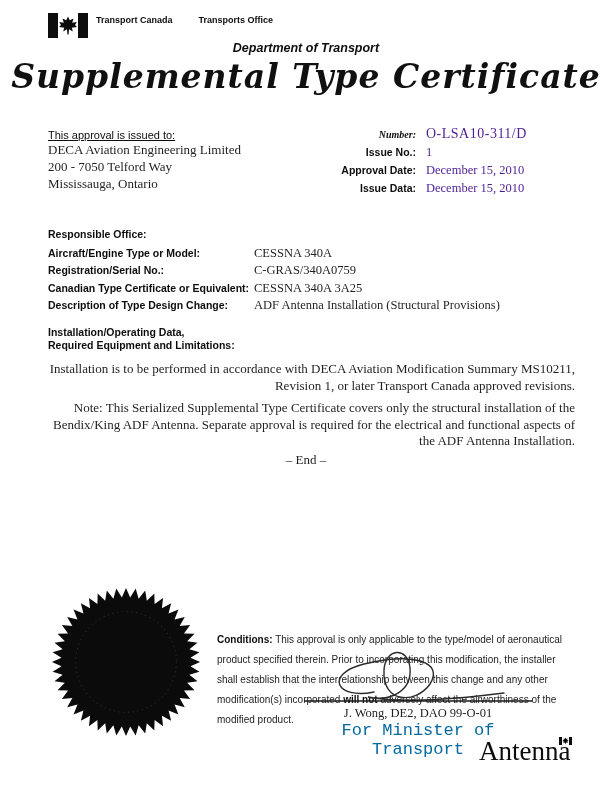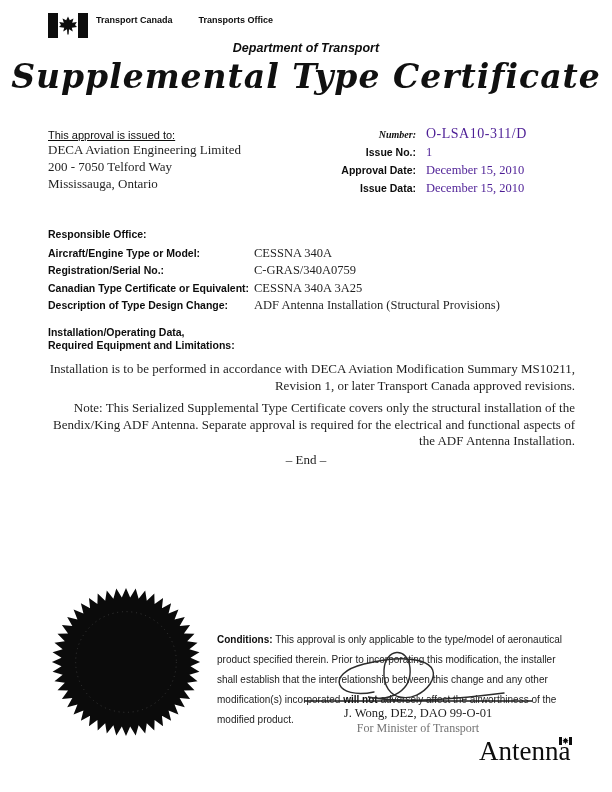--- a/index.html
+++ b/index.html
@@ -40,21 +40,21 @@
   .para.p2{top:400px;}
   .end-marker{position:absolute;left:0;top:452px;width:100%;text-align:center;font-size:13px;color:#1f1f1f;}
   
   .seal{position:absolute;left:50px;top:586px;}
   .conditions{position:absolute;left:217px;top:586px;width:360px;
     font-family:"Liberation Sans",sans-serif;font-size:10px;line-height:20px;color:#222;margin-top:44px;}
   .conditions b{color:#0d0d0d;}
   .sig-block{position:absolute;left:296px;top:640px;width:244px;text-align:center;}
   .sig-block svg{display:block;}
   .sig-name{font-size:12.5px;color:#1f1f1f;margin-top:-2px;}
-  .sig-title{font-size:12px;color:#737373;}
+  .sig-title{font-size:17px;color:#0369a1;font-family:Liberation Mono, monospace;}
   .wordmark{position:absolute;left:479px;top:736px;font-family:"Liberation Serif",serif;font-size:27px;color:#0d0d0d;}
   .wordmark .miniflag{position:absolute;right:-2px;top:1px;}
 </style>
 </head>
 <body>
 
 <div class="page">
 
   <div class="logo-row">
     <svg width="40" height="25" viewBox="0 0 40 25">

